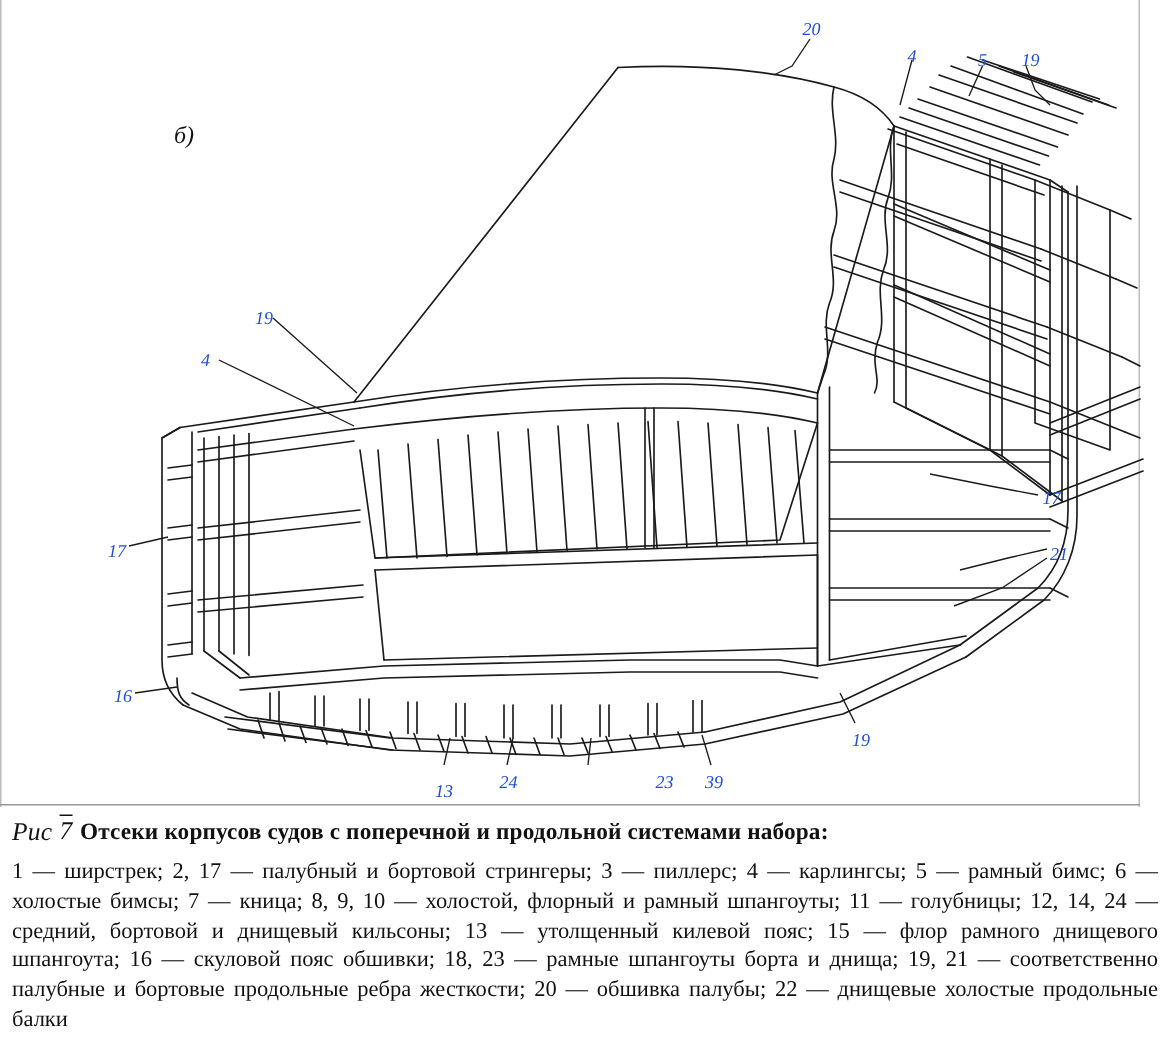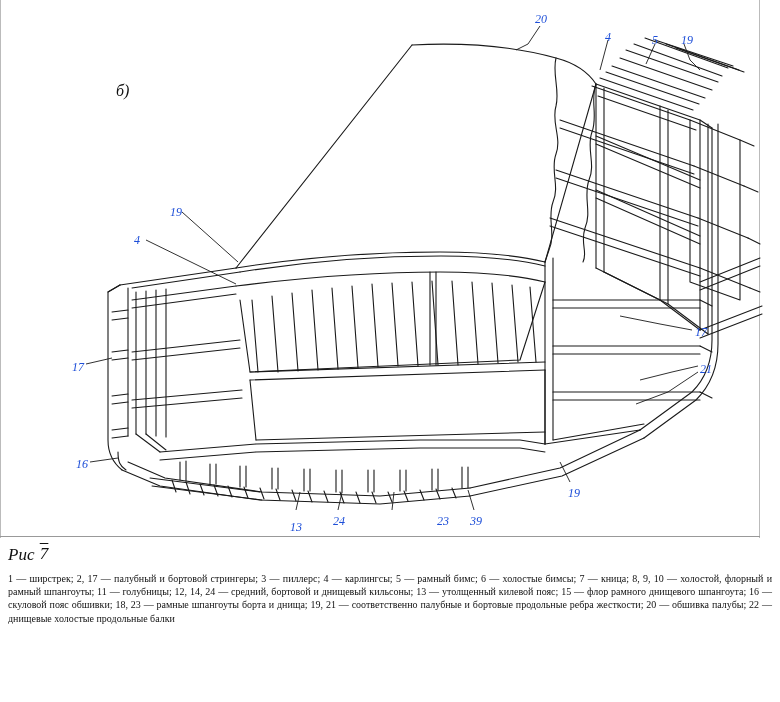--- a/index.html
+++ b/index.html
@@ -74,21 +74,21 @@
     font-size: 17px;
     position: relative;
     top: -1px;
     text-decoration: overline;
   }
   .caption-title {
     font-weight: bold;
   }
   .legend {
     margin-top: 7px;
-    font-size: 10px;
+    font-size: 15px;
     line-height: 1.32;
     text-align: justify;
     font-family: "Liberation Serif", serif;
   }
   .thin-rule {
     position: absolute;
     left: 0;
     top: 536px;
     width: 760px;
     height: 1px;
@@ -344,17 +344,18 @@
     <div class="callout" style="left:290px; top:520px;">13</div>
     <div class="callout" style="left:333px; top:514px;">24</div>
     <div class="callout" style="left:398px; top:514px;margin-left:39px;">23</div>
     <div class="callout" style="left:470px; top:514px;">39</div>
   </div>
 
   <div class="caption-block">
     <div class="caption-title-row">
       <span class="fig-word">Рис</span>
       <span class="fig-num">7</span>
+      <span class="caption-title">Отсеки корпусов судов с поперечной и продольной системами набора:</span>
     </div>
     <div class="legend">1 — ширстрек; 2, 17 — палубный и бортовой стрингеры; 3 — пиллерс; 4 — карлингсы; 5 — рамный бимс; 6 — холостые бимсы; 7 — кница; 8, 9, 10 — холостой, флорный и рамный шпангоуты; 11 — голубницы; 12, 14, 24 — средний, бортовой и днищевый кильсоны; 13 — утолщенный килевой пояс; 15 — флор рамного днищевого шпангоута; 16 — скуловой пояс обшивки; 18, 23 — рамные шпангоуты борта и днища; 19, 21 — соответственно палубные и бортовые продольные ребра жесткости; 20 — обшивка палубы; 22 — днищевые холостые продольные балки</div>
   </div>
 
 </div>
 
 </body></html>

